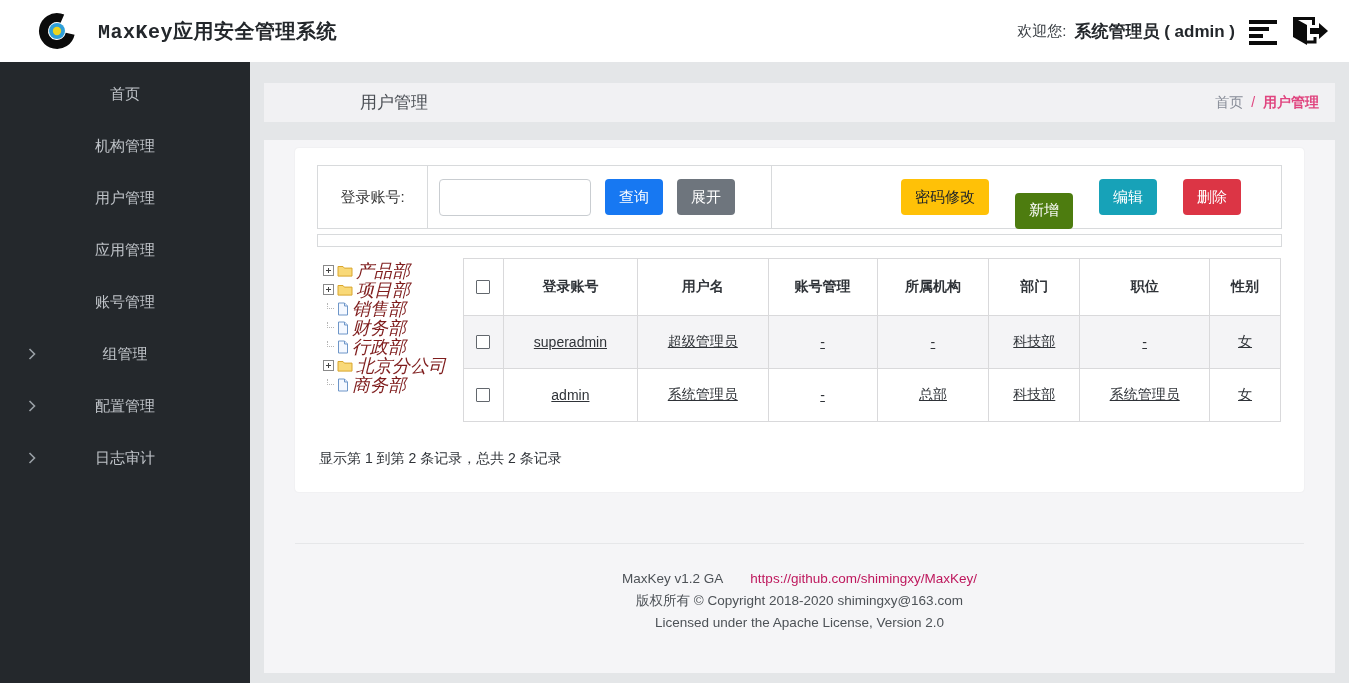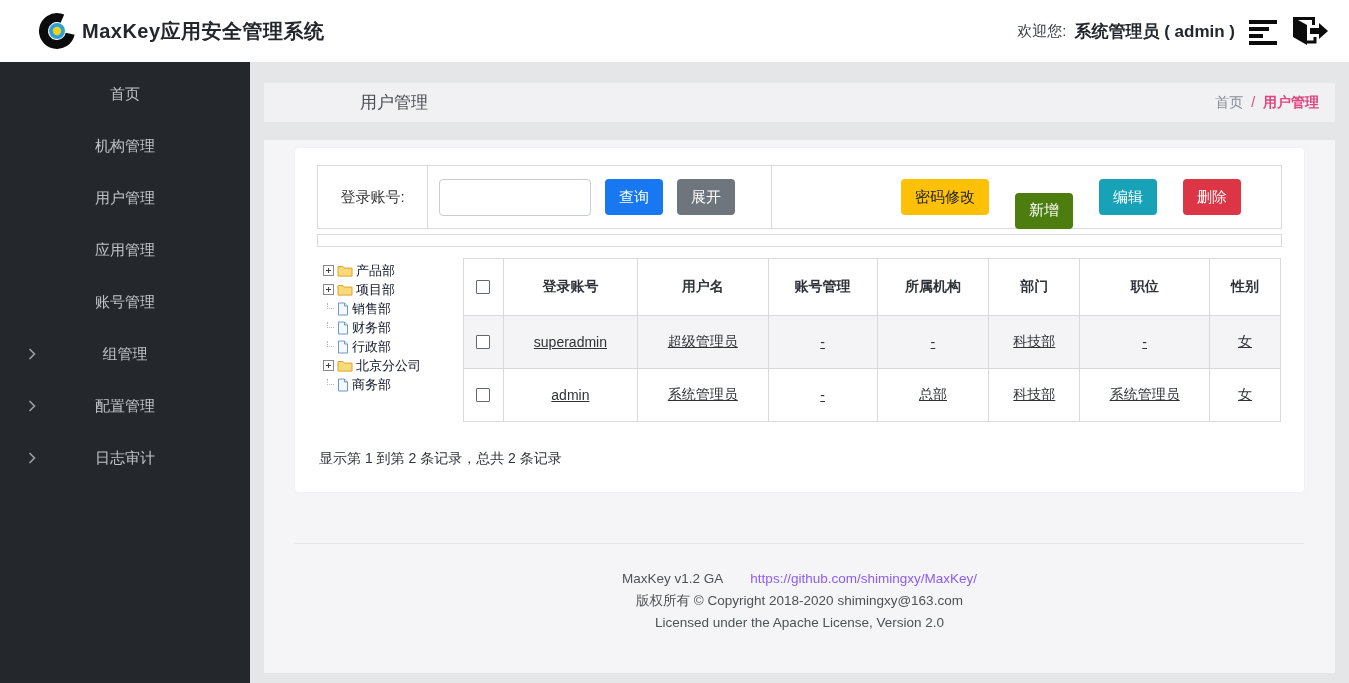--- a/index.html
+++ b/index.html
@@ -2,21 +2,21 @@
 <html><head>
 <meta charset="utf-8">
 <style>
   * { margin:0; padding:0; box-sizing:border-box; }
   html,body { width:1349px; height:683px; overflow:hidden;
     font-family:"Liberation Sans","DejaVu Sans",sans-serif; background:#e4e6e8; }
 
   
   .app-header { height:62px; background:#ffffff; display:flex; align-items:center;
     justify-content:space-between; padding:0 20px 0 36px; }
-  .brand { display:flex; align-items:center; gap:4px; }
+  .brand { display:flex; align-items:center; gap:20px;font-family:Liberation Mono, monospace; }
   .brand-title { font-size:20px; font-weight:bold; color:#23272b; letter-spacing:.5px; }
   .header-right { display:flex; align-items:center; gap:2px; }
   .welcome-label { font-size:15px; color:#3a3f44; }
   .welcome-user { font-size:17px; font-weight:bold; color:#23272b; margin-left:6px; }
   .header-icons { display:flex; align-items:center; gap:8px; margin-left:10px; }
 
   
   .layout { display:flex; height:621px; }
   .sidebar { width:250px; background:#24282c; flex:none; padding-top:6px; }
   .side-item { position:relative; height:52px; display:flex; align-items:center;
@@ -55,21 +55,21 @@
   .btn-primary { background:#1778f2; }
   .btn-secondary { background:#6e757d; }
   .btn-warning { background:#ffc107; color:#212529; }
   .btn-success { background:#4d7c0f;margin-top:27px; }
   .btn-info { background:#17a2b8; }
   .btn-danger { background:#dc3545; }
   .collapsed-strip { margin-top:5px; height:13px; border:1px solid #d8dadc; }
 
   
   .body-row { margin-top:11px; display:flex; }
-  .tree { width:146px; padding:3px 0 0 6px; font-size:13px; color:#0f172a; }
+  .tree { width:146px; padding:3px 0 0 6px; font-size:18px; color:#7f1d1d;font-style:italic; }
   .tree-row { display:flex; align-items:center; height:19px; gap:3px; cursor:pointer; }
   .expander { width:11px; height:11px; border:1px solid #8a8a8a; background:#fff;
     position:relative; flex:none; }
   .expander::before, .expander::after { content:""; position:absolute; background:#444; }
   .expander::before { left:2px; right:2px; top:4px; height:1px; }
   .expander::after { top:2px; bottom:2px; left:4px; width:1px; }
   .stub { width:11px; height:11px; flex:none; position:relative; }
   .stub::before { content:""; position:absolute; left:4px; top:0; bottom:5px;
     border-left:1px dotted #b5b5b5; }
   .stub::after { content:""; position:absolute; left:4px; right:0; top:5px;
@@ -83,21 +83,21 @@
   .row-striped td { background:#f4f4f6; }
   .cbx { width:14px; height:14px; border:1.5px solid #62676d; border-radius:1px;
     margin:0 auto; background:#fff; cursor:pointer; }
 
   .records-info { margin-top:28px; font-size:14px; color:#2f3338; padding-left:2px; }
 
   
   .footer-divider { margin:51px 31px 0; border-top:1px solid #e6e7e9; }
   .app-footer { margin-top:24px; text-align:center; font-size:13.5px; color:#4d5257;
     line-height:22px; }
-  .footer-link { color:#8b5cf6; text-decoration:none; margin-left:24px; }
+  .footer-link { color:#be185d; text-decoration:none; margin-left:24px; }
 </style>
 </head>
 <body>
 
 <header class="app-header">
   <div class="brand">
     <span style="display:flex;">
       <svg width="42" height="42" viewBox="0 0 42 42">
         <circle cx="21" cy="21" r="13.5" fill="none" stroke="#0b0b0b" stroke-width="9" stroke-dasharray="66 19" transform="rotate(12 21 21)"></circle>
         <circle cx="21" cy="21" r="8" fill="#2f9fd8"></circle>

